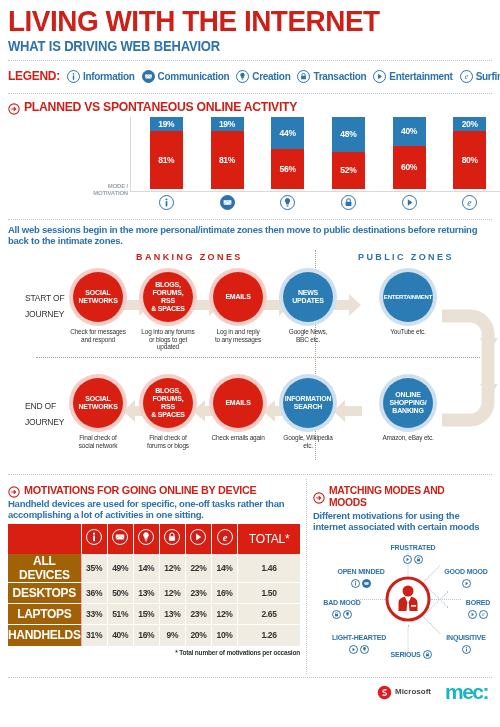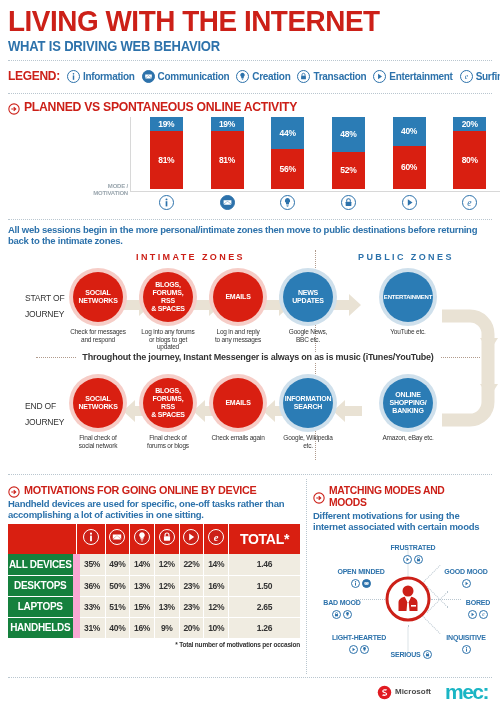--- a/index.html
+++ b/index.html
@@ -129,26 +129,26 @@
   .bl { width: 296px; }
   .br { width: 190px; padding-left: 6px; border-left: 1px dotted #b9c6cf; }
 
   table { border-collapse: collapse; width: 292px; margin-top: 4px; }
   thead th {
     background: #d91f11; height: 30px; border-right: 1px solid #fff;
     vertical-align: middle;
   }
   thead th:last-child { border-right: none; }
   thead th.total-h {
-    color: #fff; font-size: 14px; font-weight: bold; letter-spacing: -0.3px; margin-top: 36px;
+    color: #fff; font-size: 12px; font-weight: normal; letter-spacing: -0.3px; margin-top: 36px;
   }
   tbody th {
-    background: #15803d; color: #fff; font-size: 10px; font-weight: bold;
+    background: #a16207; color: #fff; font-size: 12px; font-weight: bold;
     height: 21px; letter-spacing: -0.3px; border-bottom: 1px solid #fff;
-    border-right: 7px solid #f9a8d4; width: 68px;
+    border-right: 1px solid #f9a8d4; width: 68px;
   }
   tbody td {
     background: #f0ece1; color: #333; font-size: 8.5px; font-weight: bold;
     text-align: center; border-bottom: 1px solid #fff; border-right: 1px solid #fff;
     letter-spacing: -0.3px;
   }
   tbody td:last-child { border-right: none; }
   tbody tr:last-child th, tbody tr:last-child td { border-bottom: none; }
   .table-note {
     font-size: 6.5px; font-weight: bold; color: #333; text-align: right;
@@ -345,21 +345,21 @@
         </span>
       </div>
     </div>
   </div>
 
   <div class="dotted-rule"></div>
 
   <div class="sec-desc">All web sessions begin in the more personal/intimate zones then move to public destinations before returning back to the intimate zones.</div>
 
   <div class="routine">
-    <div class="zones-label zl-int">INTIMATE ZONES</div>
+    <div class="zones-label zl-int">BANKING ZONES</div>
     <div class="zones-label zl-pub">PUBLIC ZONES</div>
     <div class="divider-dots"></div>
 
     <div class="journey-label jl-start">START OF<br>JOURNEY</div>
     <div class="journey-label jl-end">END OF<br>JOURNEY</div>
 
     <span class="flow-arrow" style="left:114px;top:42px">
       <svg viewBox="0 0 30 26">
           <path d="M0 8h17V2l12 11-12 11v-6H0z" fill="#e9e2d4"></path>
         </svg>
@@ -412,21 +412,20 @@
     <span class="wrap-arrow">
       <svg viewBox="0 0 60 160" preserveAspectRatio="none">
         <path d="M2 36 H30 a18 18 0 0 1 18 18 V122 a18 18 0 0 1-18 18 H2" fill="none" stroke="#e9e2d4" stroke-width="13"></path>
         <path d="M40 58 l9 14 l9 -14 z" fill="#e9e2d4"></path>
         <path d="M40 104 l9 14 l9 -14 z" fill="#e9e2d4"></path>
       </svg>
     </span>
 
     <div class="im-band">
       <span class="im-line"></span>
-      <span class="im-text">Throughout the journey, Instant Messenger is always on as is music (iTunes/YouTube)</span>
     </div>
 
     <span class="flow-arrow" style="left:114px;top:148px">
       <svg viewBox="0 0 30 26">
           <path d="M30 8H13V2L1 13l12 11v-6h17z" fill="#e9e2d4"></path>
         </svg>
     </span>
     <span class="flow-arrow" style="left:184px;top:148px">
       <svg viewBox="0 0 30 26">
           <path d="M30 8H13V2L1 13l12 11v-6h17z" fill="#e9e2d4"></path>

